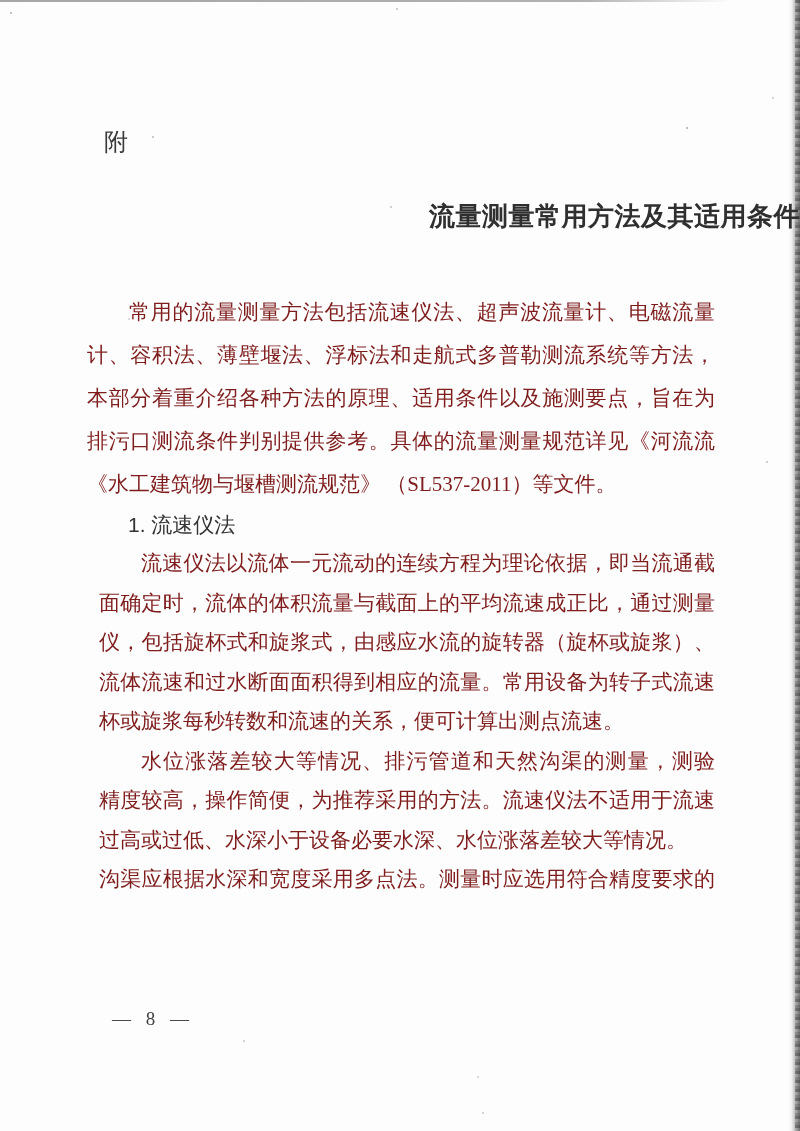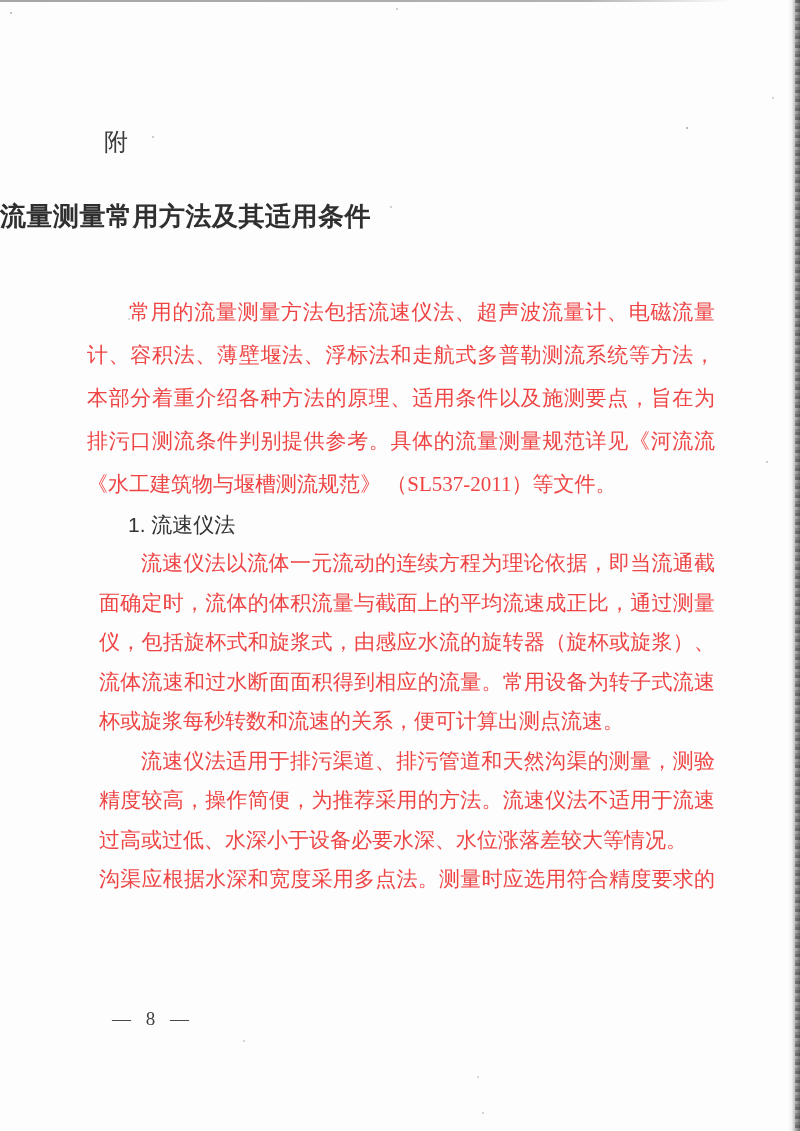--- a/index.html
+++ b/index.html
@@ -52,34 +52,34 @@
       482px 1112px 0 rgba(150,150,150,0.40);
   }
   
   .attachment {
     position: absolute; left: 104px; top: 126px;
     font-size: 24px; color: #3a3a3a;
   }
   .title {
     position: absolute; top: 199px; left: 0; width: 800px;
     margin: 0;
-    text-align: left;
+    text-align: right;
     font-size: 26px; font-weight: bold; letter-spacing: 0.5px;
     color: #2f2f2f;
   }
   .body {
     position: absolute; left: 87px; top: 291px; width: 628px;
     font-size: 21px;
   }
   .ln {
     margin: 0;
     height: 43px; line-height: 43px;
     text-align: justify;
     text-align-last: justify;
-    color: #ef4444;
+    color: #7f1d1d;
   }
   .tight { height: 39.5px; line-height: 39.5px; margin-left: 12px; }
   .end { text-align-last: left; }
   .ind { text-indent: 2em; }
   .heading {
     font-family: "Liberation Sans", "DejaVu Sans", sans-serif;
     text-align-last: left;
     padding-left: 41px;
     height: 38px; line-height: 38px;
     color: #333333;
@@ -110,21 +110,21 @@
     <p class="ln end">《水工建筑物与堰槽测流规范》 （SL537-2011）等文件。</p>
 
     <p class="ln heading">1. 流速仪法</p>
 
     <p class="ln tight ind">流速仪法以流体一元流动的连续方程为理论依据，即当流通截</p>
     <p class="ln tight">面确定时，流体的体积流量与截面上的平均流速成正比，通过测量</p>
     <p class="ln tight">仪，包括旋杯式和旋浆式，由感应水流的旋转器（旋杯或旋浆）、</p>
     <p class="ln tight">流体流速和过水断面面积得到相应的流量。常用设备为转子式流速</p>
     <p class="ln tight end">杯或旋浆每秒转数和流速的关系，便可计算出测点流速。</p>
 
-    <p class="ln tight ind">流速仪法适用于排污渠道、排污管道和天然沟渠的测量，测验</p>
+    <p class="ln tight ind">水位涨落差较大等情况、排污管道和天然沟渠的测量，测验</p>
     <p class="ln tight">精度较高，操作简便，为推荐采用的方法。流速仪法不适用于流速</p>
     <p class="ln tight end">过高或过低、水深小于设备必要水深、水位涨落差较大等情况。</p>
 
     <p class="ln tight">沟渠应根据水深和宽度采用多点法。测量时应选用符合精度要求的</p>
   </div>
 
   <div class="footer">— 8 —</div>
 
 </div>
 

